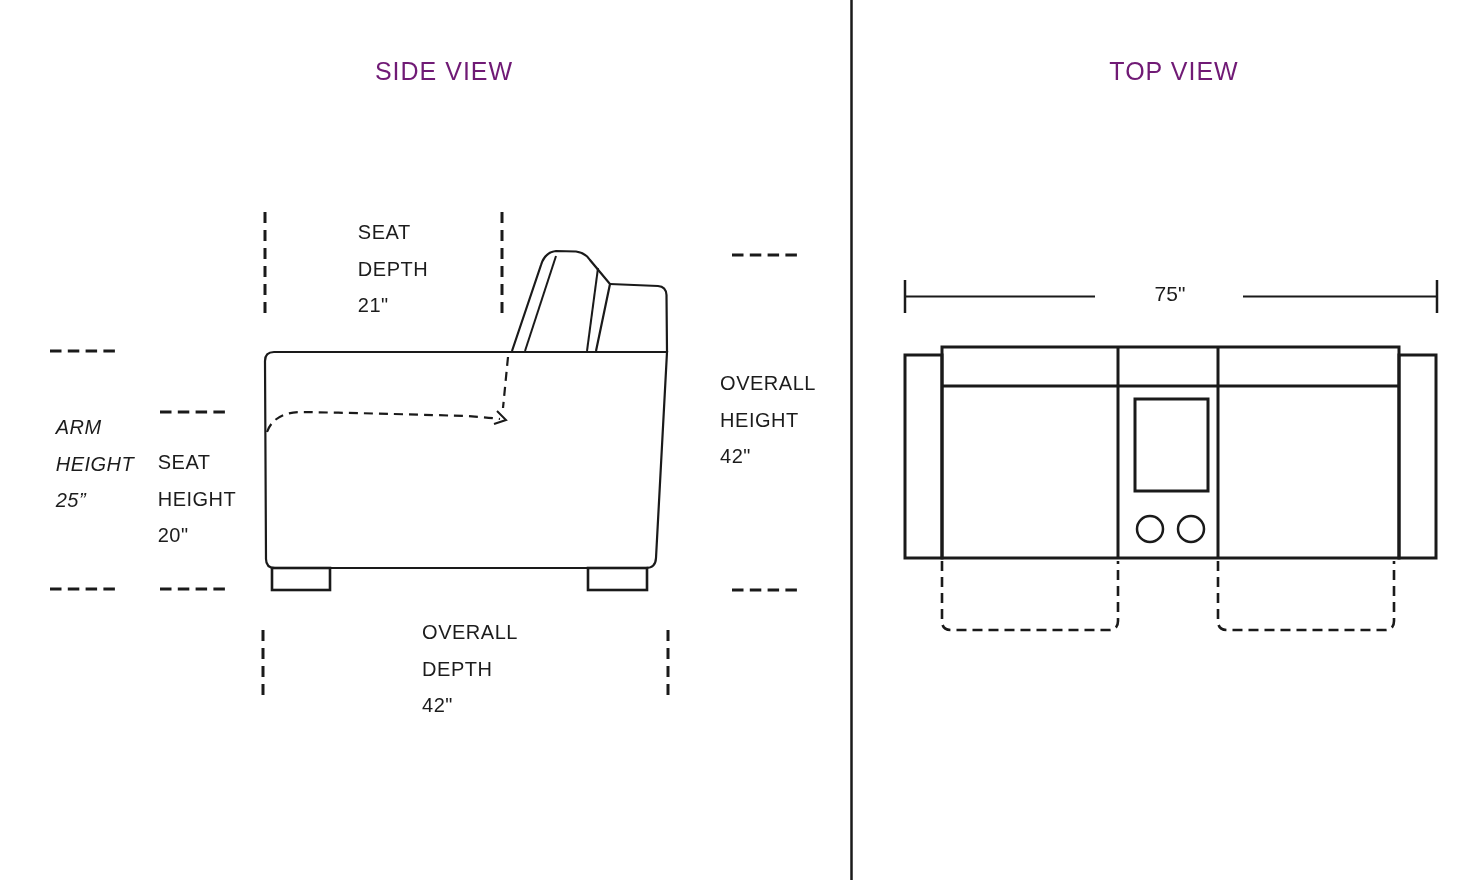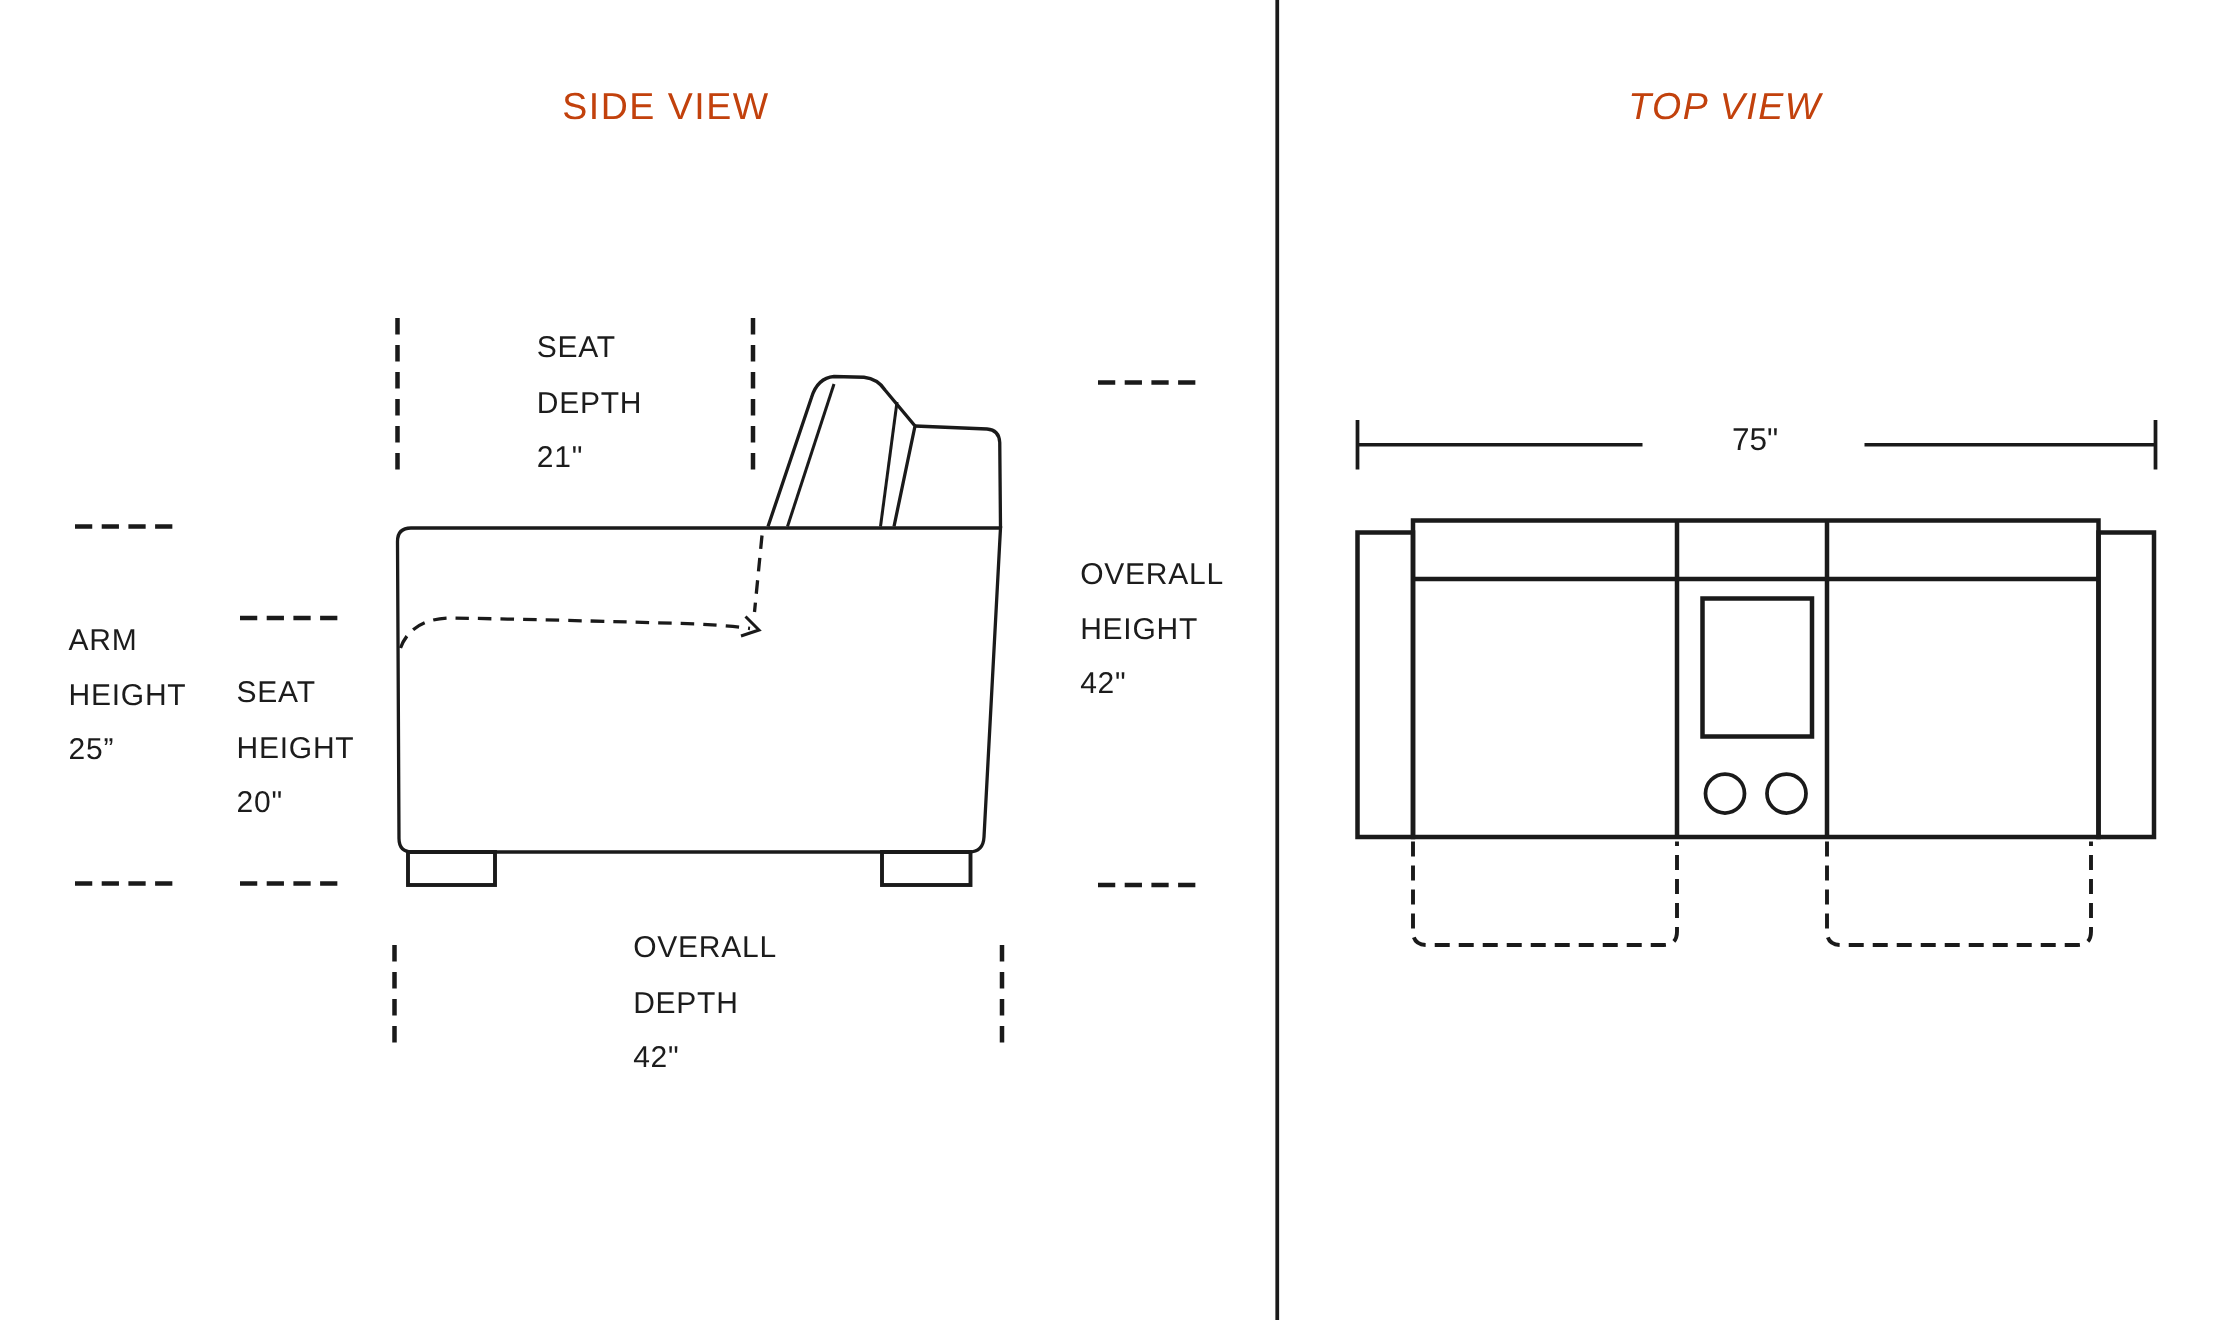--- a/index.html
+++ b/index.html
@@ -18,21 +18,21 @@
     left: 0; top: 0;
     width: 1480px; height: 880px;
   }
   .stroke { stroke: #1a1a1a; fill: none; }
   .view-title {
     position: absolute;
     transform: translateX(-50%);
     font-size: 25px;
     line-height: 27px;
     letter-spacing: 1px;
-    color: #c2410c;
+    color: #701a75;
     white-space: pre-line;
     text-align: center;
   }
   .dim-label {
     position: absolute;
     transform: translateX(-50%);
     font-size: 20px;
     line-height: 36.5px;
     letter-spacing: 0.5px;
     color: #1c1c1c;
@@ -110,27 +110,27 @@
       <circle class="stroke" stroke-width="2.5" cx="1150" cy="529" r="13"></circle>
       <circle class="stroke" stroke-width="2.5" cx="1191" cy="529" r="13"></circle>
 
       <path class="stroke" stroke-width="2.6" stroke-dasharray="10 6" d="M 942,561 L 942,621 Q 942,630 951,630 L 1109,630 Q 1118,630 1118,621 L 1118,561"></path>
       <path class="stroke" stroke-width="2.6" stroke-dasharray="10 6" d="M 1218,561 L 1218,621 Q 1218,630 1227,630 L 1385,630 Q 1394,630 1394,621 L 1394,561"></path>
     </g>
   </svg>
 
   <div class="view-title" style="left:444px; top:58px;">SIDE VIEW</div>
 
-  <div class="view-title" style="left:1150px; top:58px;font-style:italic;">TOP VIEW</div>
+  <div class="view-title" style="left:1174px; top:58px;">TOP VIEW</div>
 
   <div class="dim-label" style="left:393px; top:214px;">SEAT
 DEPTH
 21"</div>
 
-  <div class="dim-label" style="left:85px; top:409px;">ARM
+  <div class="dim-label" style="left:95px; top:409px;font-style:italic;">ARM
 HEIGHT
 25”</div>
 
   <div class="dim-label" style="left:197px; top:444px;">SEAT
 HEIGHT
 20"</div>
 
   <div class="dim-label" style="left:768px; top:365px;">OVERALL
 HEIGHT
 42"</div>

